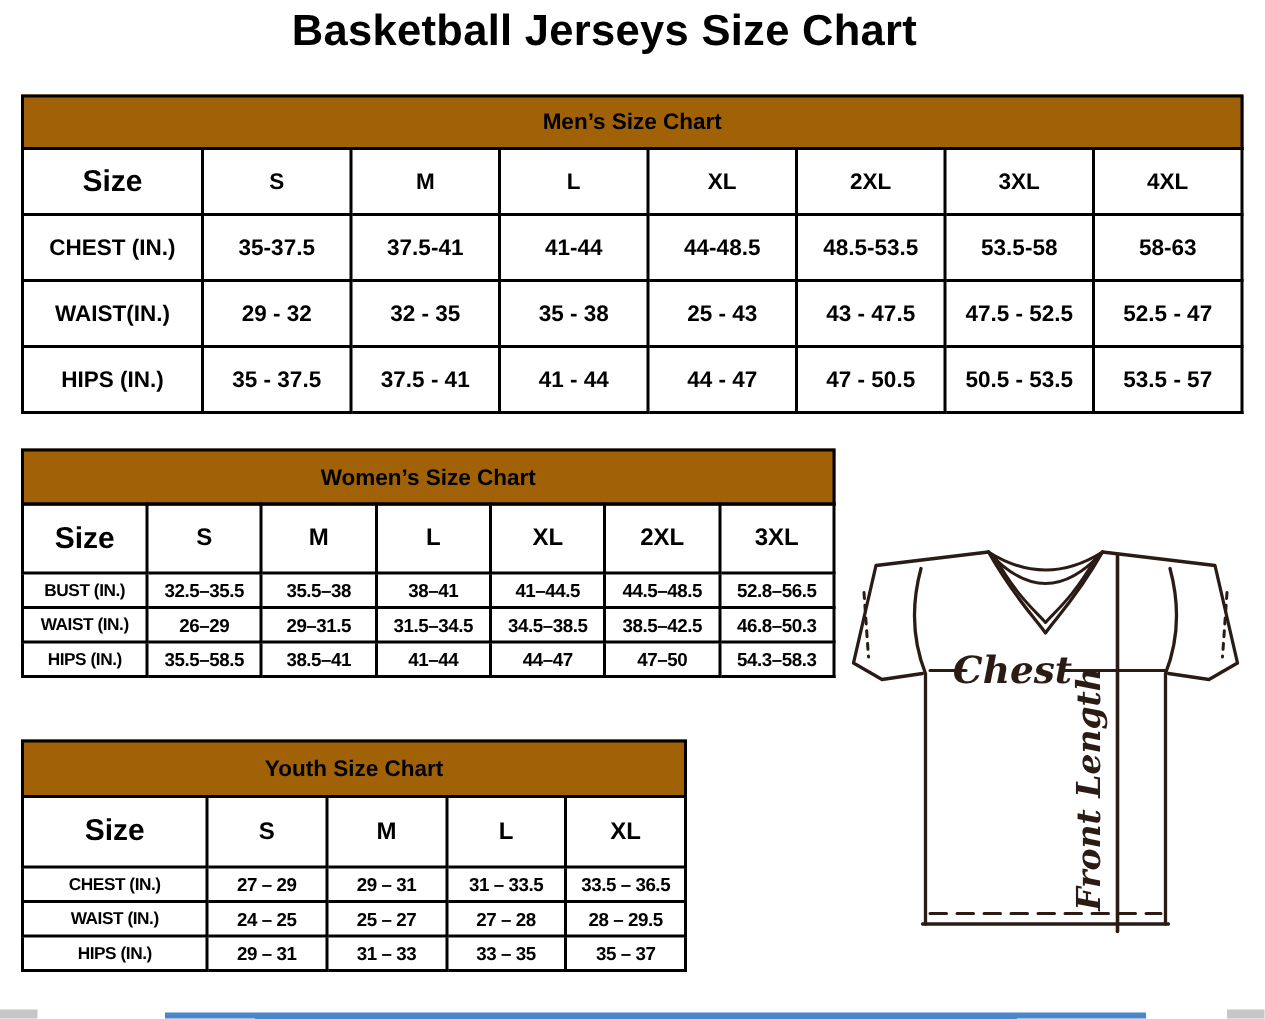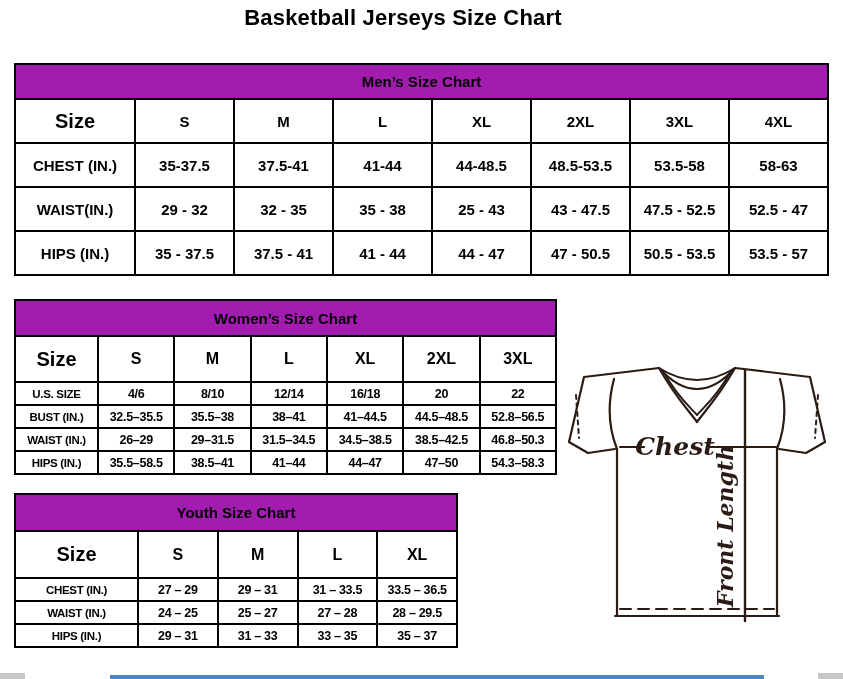--- a/index.html
+++ b/index.html
@@ -2,25 +2,25 @@
 <html><head>
 <meta charset="utf-8">
 <style>
   html,body{margin:0;padding:0;}
   body{
     width:843px;height:679px;position:relative;background:#ffffff;
     font-family:"Liberation Sans",sans-serif;color:#000;overflow:hidden;
   }
   .page-title{
     position:absolute;top:5px;left:0;width:806px;text-align:center;
-    font-size:22px;font-weight:bold;letter-spacing:0.2px;
+    font-size:29px;font-weight:bold;letter-spacing:0.2px;
   }
   .section{position:absolute;box-sizing:border-box;}
   .section-title{
-    background:#a21caf;border:2px solid #000;box-sizing:border-box;
+    background:#a16207;border:2px solid #000;box-sizing:border-box;
     font-weight:bold;font-size:15px;text-align:center;
     display:flex;align-items:center;justify-content:center;
   }
   table{border-collapse:collapse;table-layout:fixed;width:100%;margin-top:-2px;}
   th,td{
     border:2px solid #000;text-align:center;vertical-align:middle;
     font-weight:bold;padding:0;overflow:hidden;white-space:nowrap;
   }
   
   .mens{left:14px;top:63px;width:815px;}
@@ -123,29 +123,20 @@
           <th>S</th>
           <th>M</th>
           <th>L</th>
           <th>XL</th>
           <th>2XL</th>
           <th>3XL</th>
         </tr>
       </thead>
     <tbody>
         <tr>
-          <td class="row-label">U.S. SIZE</td>
-          <td>4/6</td>
-          <td>8/10</td>
-          <td>12/14</td>
-          <td>16/18</td>
-          <td>20</td>
-          <td>22</td>
-        </tr>
-        <tr>
           <td class="row-label">BUST (IN.)</td>
           <td>32.5–35.5</td>
           <td>35.5–38</td>
           <td>38–41</td>
           <td>41–44.5</td>
           <td>44.5–48.5</td>
           <td>52.8–56.5</td>
         </tr>
         <tr>
           <td class="row-label">WAIST (IN.)</td>

